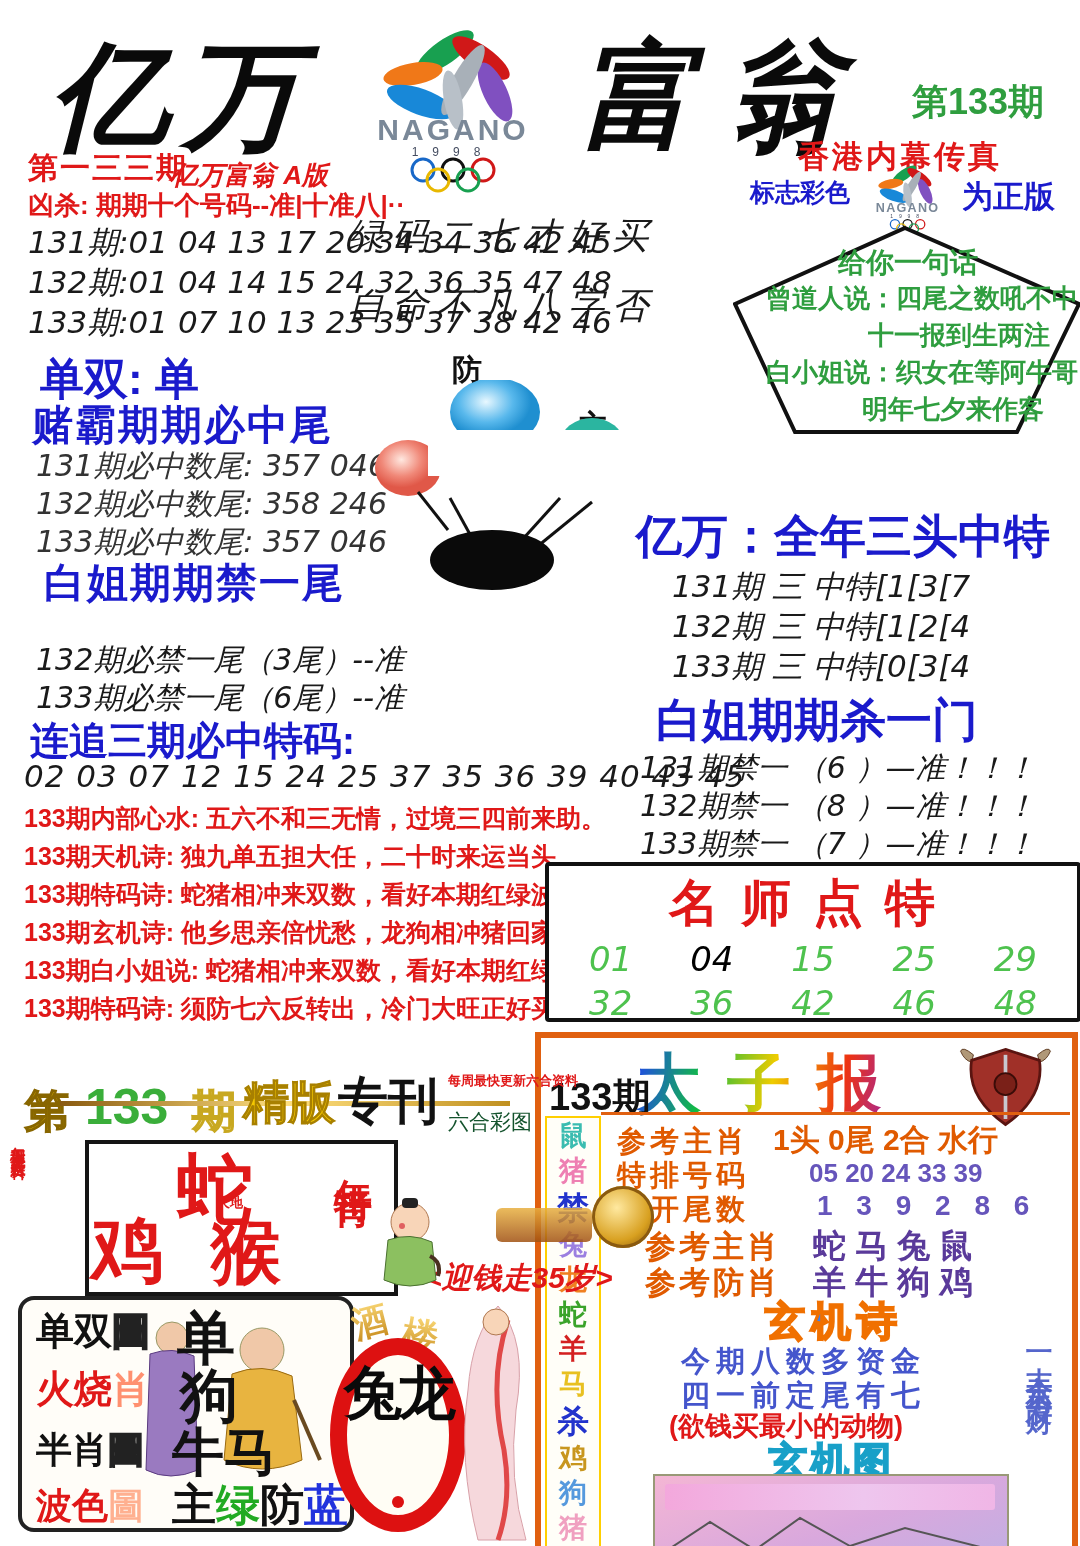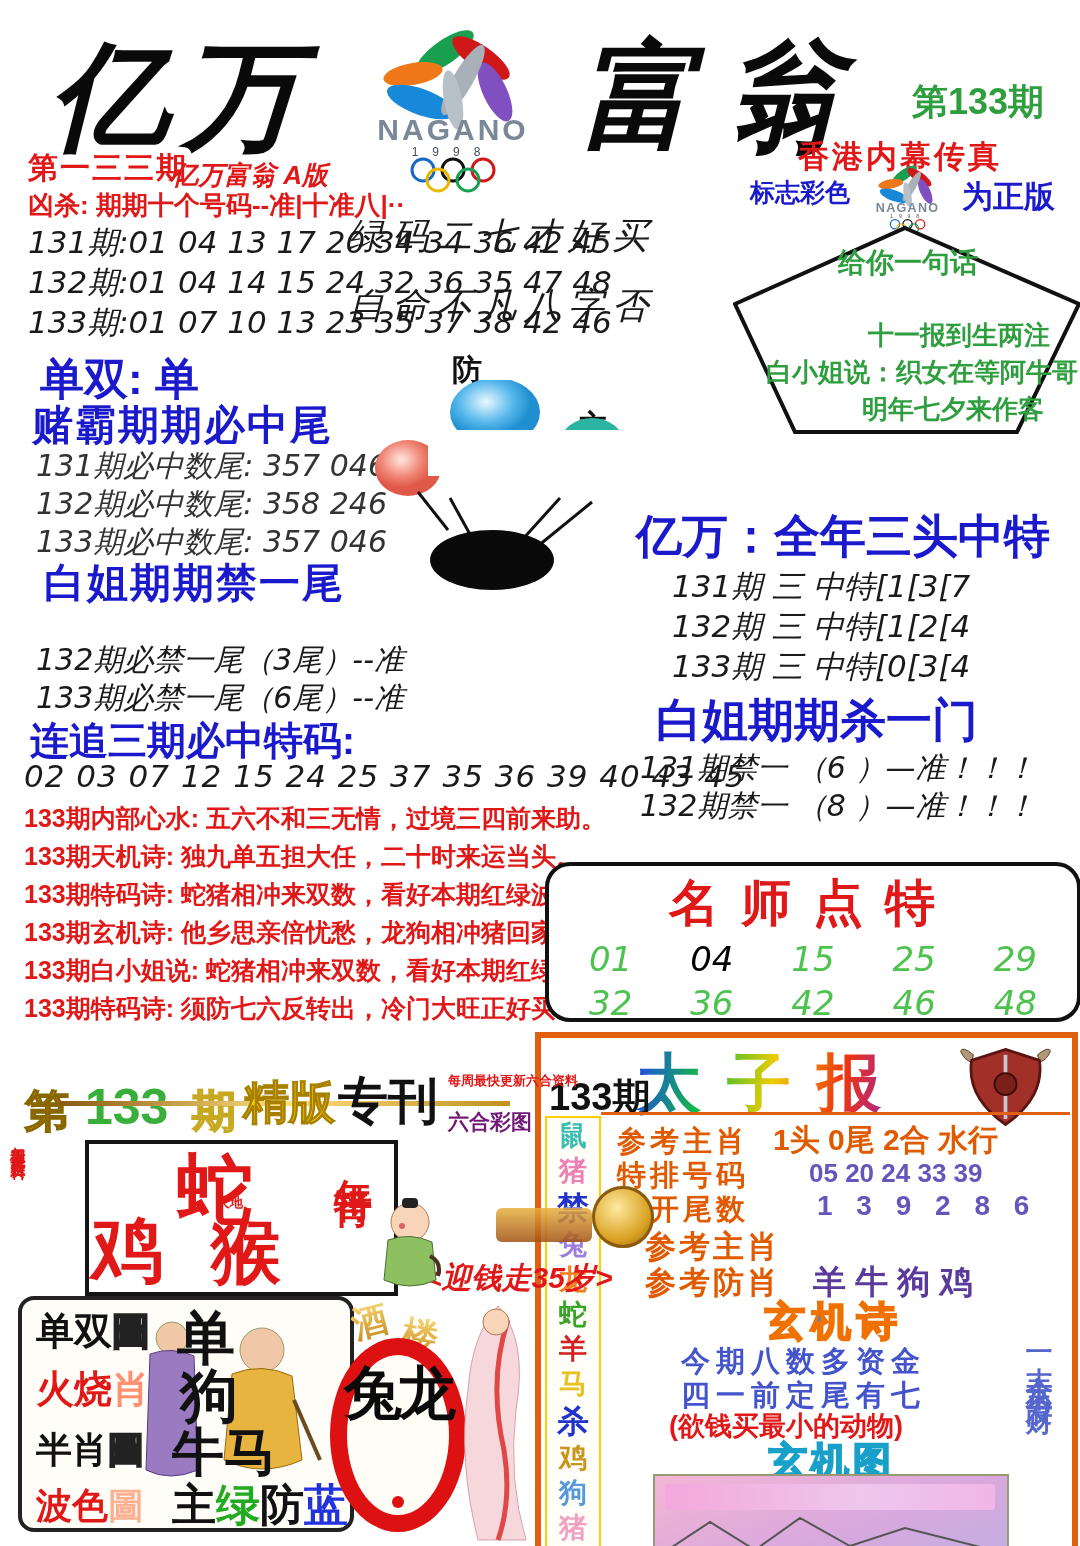--- a/index.html
+++ b/index.html
@@ -16,21 +16,21 @@
   .outline-orange{color:#3b82f6;-webkit-text-stroke:2px #f07000;font-weight:bold;}
   .outline-teal{color:#d8f4ff;-webkit-text-stroke:2px #18a0c8;font-weight:bold;}
   .outline-tu{color:#fff8e0;-webkit-text-stroke:2px #222;font-weight:bold;}
   .vert{writing-mode:vertical-rl;}
   .gradtitle{font-weight:bold;font-family:"DejaVu Serif",serif;
      background:linear-gradient(100deg,#2244ee 0%,#11bb44 25%,#eecc00 50%,#ee3311 75%,#8822cc 100%);
      -webkit-background-clip:text;background-clip:text;color:transparent;}
   .goldchar{background:linear-gradient(180deg,#ffe080,#c08010);-webkit-background-clip:text;background-clip:text;color:transparent;font-weight:bold;font-family:"DejaVu Serif",serif;}
   .yellow-ellipse{background:radial-gradient(ellipse at 45% 40%,#fff7a0,#f6e81c 70%);border-radius:50%;
      display:flex;flex-direction:column;align-items:center;justify-content:center;}
-  .mingshi-box{border:4px solid #111;border-radius:25px;background:#fff;}
+  .mingshi-box{border:4px solid #111;border-radius:4px;background:#fff;}
   .prince{border:6px solid #e06010;background:#fff;}
   .zstrip{border:2px solid #ffcf00;display:flex;flex-direction:column;align-items:center;justify-content:space-between;padding:4px 0;background:#fffef8;}
   .zc{font-size:28px;font-weight:bold;line-height:1;font-family:"DejaVu Serif",serif;}
   .pinkbox{border:2px solid #997;background:linear-gradient(160deg,#f4b6d4 0%,#d9a8dd 45%,#b3b3e6 100%);}
   .censor{background:linear-gradient(90deg,#f3a8dc,#eec6ee 60%,#f0b6e6);border-radius:3px;}
   .blackbox{border:4px solid #151515;}
   .roundbox{border:4px solid #222;border-radius:16px;background:#fffdf8;}
   .ring{border:17px solid #dd1111;border-radius:50%;background:#fffdf5;display:flex;align-items:flex-start;justify-content:center;}
   .nowrap{white-space:nowrap;}
 </style>
@@ -134,32 +134,34 @@
   <div class="abs blue nowrap" style="left:750px;top:176px;font-size:25px;">标志彩色</div>
   <svg class="abs" style="left:858px;top:152px;" width="100" height="84" viewBox="0 0 238 196">
       <use href="#nagano"></use>
     </svg>
   <div class="abs blue nowrap" style="left:962px;top:176px;font-size:31px;">为正版</div>
 
   <svg class="abs" style="left:733px;top:218px;" width="350" height="232" viewBox="0 0 350 232">
     <polygon points="172,10 346,86 284,214 62,214 2,86" fill="#ffffff" stroke="#111" stroke-width="4"></polygon>
   </svg>
   <div class="abs green nowrap" style="left:838px;top:244px;font-size:28px;">给你一句话</div>
+  <div class="abs green nowrap" style="left:766px;top:281px;font-size:26px;">曾道人说：四尾之数吼不中</div>
   <div class="abs green nowrap" style="left:868px;top:318px;font-size:26px;">十一报到生两注</div>
   <div class="abs green nowrap" style="left:766px;top:355px;font-size:26px;">白小姐说：织女在等阿牛哥</div>
   <div class="abs green nowrap" style="left:862px;top:392px;font-size:26px;">明年七夕来作客</div>
 
   <div class="abs blue nowrap" style="left:636px;top:506px;font-size:46px;">亿万：全年三头中特</div>
   <div class="abs hand nowrap" style="left:672px;top:566px;font-size:31px;">131期 三 中特[1[3[7</div>
   <div class="abs hand nowrap" style="left:672px;top:606px;font-size:31px;">132期 三 中特[1[2[4</div>
   <div class="abs hand nowrap" style="left:672px;top:646px;font-size:31px;">133期 三 中特[0[3[4</div>
 
   <div class="abs blue nowrap" style="left:656px;top:690px;font-size:46px;">白姐期期杀一门</div>
   <div class="abs hand nowrap" style="left:640px;top:748px;font-size:30px;">131期禁一 （6 ）—准！！！</div>
   <div class="abs hand nowrap" style="left:640px;top:786px;font-size:30px;">132期禁一 （8 ）—准！！！</div>
+  <div class="abs hand nowrap" style="left:640px;top:824px;font-size:30px;">133期禁一 （7 ）—准！！！</div>
 
   <div class="abs mingshi-box" style="left:545px;top:862px;width:528px;height:152px;">
     <div class="red nowrap" style="text-align:center;font-size:50px;letter-spacing:22px;margin-top:4px;font-family:'DejaVu Serif',serif;">名师点特</div>
     <div style="display:flex;justify-content:space-between;padding:2px 40px 0 40px;">
       <span class="hand" style="font-size:34px;color:#4ec24e;">01</span>
       <span class="hand" style="font-size:34px;color:#000000;">04</span>
       <span class="hand" style="font-size:34px;color:#4ec24e;">15</span>
       <span class="hand" style="font-size:34px;color:#4ec24e;">25</span>
       <span class="hand" style="font-size:34px;color:#4ec24e;">29</span>
     </div>
@@ -199,20 +201,21 @@
       <span class="zc" style="color:#f0a0c0;">猪</span>
     </div>
 
     <div class="abs orange nowrap" style="left:76px;top:84px;font-size:29px;letter-spacing:4px;">参考主肖</div>
     <div class="abs orange nowrap" style="left:232px;top:82px;font-size:30px;">1头  0尾  2合  水行</div>
     <div class="abs orange nowrap" style="left:76px;top:118px;font-size:29px;letter-spacing:4px;">特排号码</div>
     <div class="abs purplenum nowrap" style="left:268px;top:120px;font-size:26px;">05 20 24 33 39</div>
     <div class="abs orange nowrap" style="left:76px;top:152px;font-size:29px;letter-spacing:4px;">必开尾数</div>
     <div class="abs purplenum nowrap" style="left:276px;top:152px;font-size:28px;letter-spacing:8px;">1 3 9 2 8 6</div>
     <div class="abs orange nowrap" style="left:104px;top:188px;font-size:31px;letter-spacing:3px;">参考主肖</div>
+    <div class="abs nowrap" style="left:272px;top:186px;font-size:33px;font-weight:bold;color:#5a3a9a;">蛇 马 兔 鼠</div>
     <div class="abs orange nowrap" style="left:104px;top:224px;font-size:31px;letter-spacing:3px;">参考防肖</div>
     <div class="abs nowrap" style="left:272px;top:222px;font-size:33px;font-weight:bold;color:#5a3a9a;">羊 牛 狗 鸡</div>
 
     <div class="abs outline-orange nowrap" style="left:224px;top:256px;font-size:40px;letter-spacing:6px;">玄机诗</div>
     <div class="abs nowrap" style="left:140px;top:304px;font-size:29px;font-weight:bold;color:#4455cc;letter-spacing:6px;">今期八数多资金</div>
     <div class="abs nowrap" style="left:140px;top:338px;font-size:29px;font-weight:bold;color:#4455cc;letter-spacing:6px;">四一前定尾有七</div>
     <div class="abs red nowrap" style="left:128px;top:370px;font-size:27px;">(欲钱买最小的动物)</div>
     <div class="abs outline-teal nowrap" style="left:228px;top:398px;font-size:38px;letter-spacing:4px;">玄机图</div>
 
     <div class="abs pinkbox" style="left:112px;top:436px;width:352px;height:140px;">
@@ -233,21 +236,21 @@
 
   </div>
 
   <div class="abs nowrap" style="left:25px;top:1082px;font-size:44px;font-weight:bold;color:#ffd700;-webkit-text-stroke:1.5px #886600;">第</div>
   <div class="abs nowrap" style="left:85px;top:1078px;font-size:50px;font-weight:bold;color:#3aae3a;">133</div>
   <div class="abs nowrap" style="left:192px;top:1082px;font-size:44px;font-weight:bold;color:#fffbe8;-webkit-text-stroke:1.5px #c8a820;">期</div>
   <div class="abs" style="left:60px;top:1101px;width:450px;height:5px;background:linear-gradient(90deg,#8a5a10,#ffe080,#c09020);"></div>
   <div class="abs nowrap" style="left:243px;top:1072px;font-size:46px;font-weight:bold;color:#f5c800;-webkit-text-stroke:1px #a88000;">精版</div>
   <div class="abs nowrap" style="left:338px;top:1068px;font-size:50px;font-weight:bold;color:#111;">专刊</div>
   <div class="abs red nowrap" style="left:448px;top:1072px;font-size:13px;width:130px;">每周最快更新六合资料</div>
-  <div class="abs nowrap" style="left:448px;top:1108px;font-size:21px;font-weight:bold;color:#701a75;">六合彩图</div>
+  <div class="abs nowrap" style="left:448px;top:1108px;font-size:21px;font-weight:normal;color:#14532d;">六合彩图</div>
   <div class="abs vert red nowrap" style="left:8px;top:1135px;font-size:15px;height:180px;letter-spacing:2px;">每周五快更新六合资料</div>
 
   <div class="abs blackbox" style="left:85px;top:1140px;width:305px;height:148px;">
     <div class="abs red nowrap" style="left:88px;top:-4px;font-size:76px;font-family:'DejaVu Serif',serif;">蛇</div>
     <div class="abs red nowrap" style="left:2px;top:58px;font-size:72px;font-family:'DejaVu Serif',serif;">鸡</div>
     <div class="abs red nowrap" style="left:128px;top:50px;font-size:13px;">天地</div>
     <div class="abs red nowrap" style="left:122px;top:62px;font-size:70px;font-family:'DejaVu Serif',serif;">猴</div>
     <div class="abs vert red nowrap" style="left:238px;top:4px;font-size:38px;height:140px;letter-spacing:6px;font-family:'DejaVu Serif',serif;">年特肖</div>
   </div>
 

